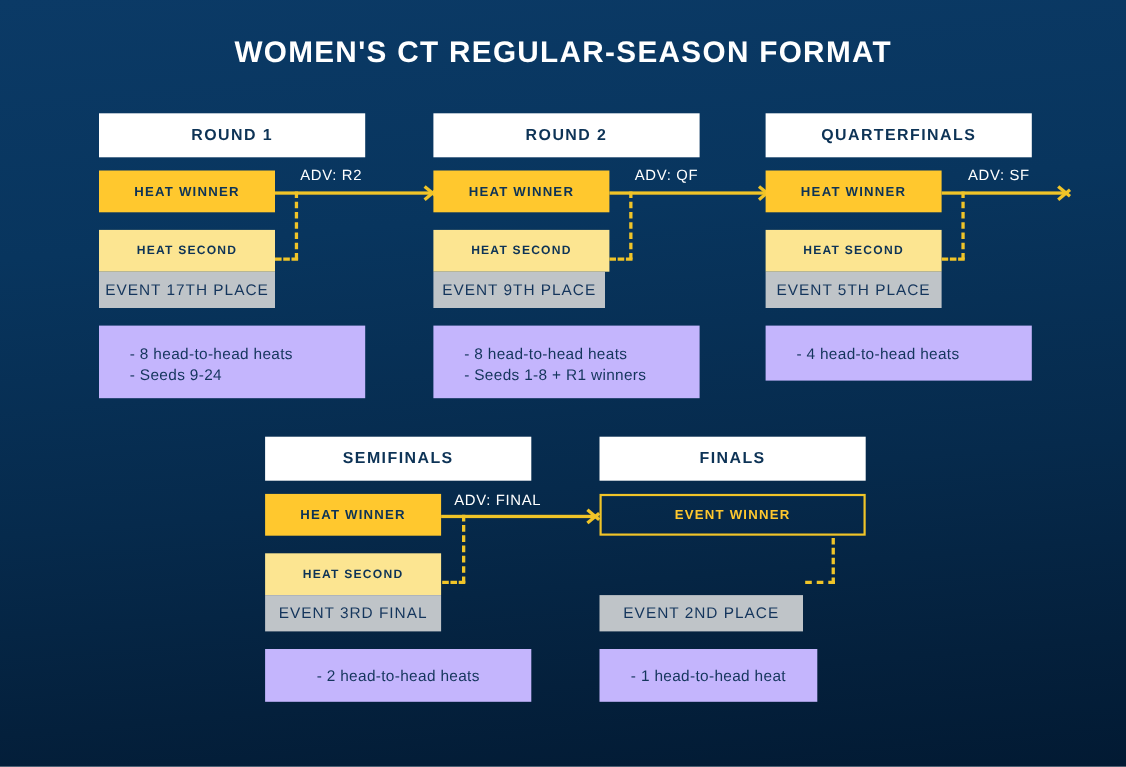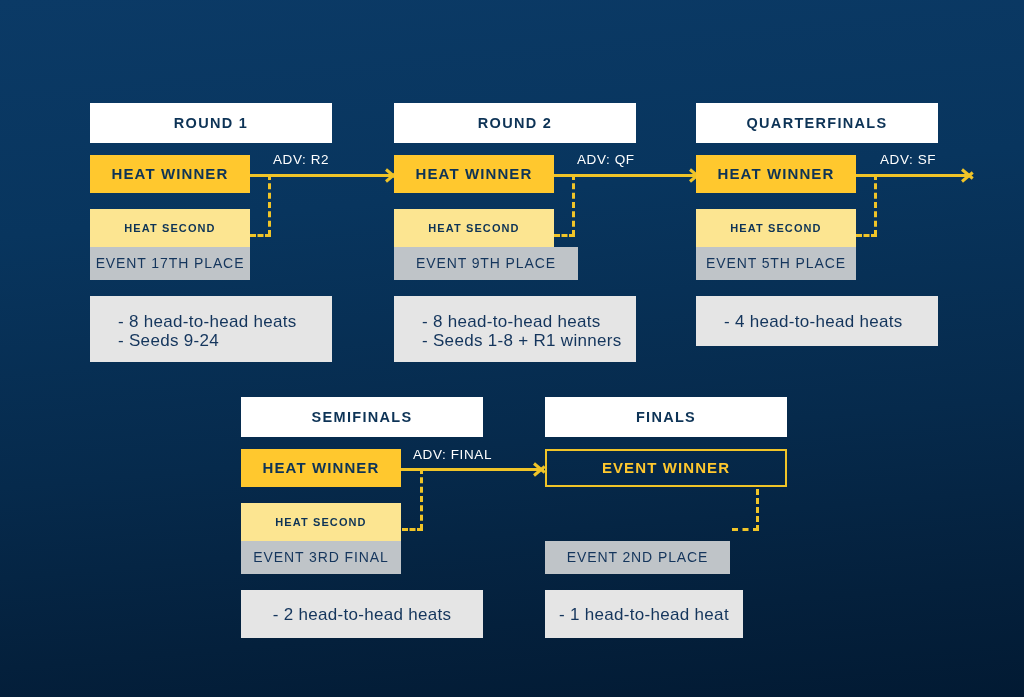--- a/index.html
+++ b/index.html
@@ -46,21 +46,21 @@
     text-align: center;
     height: 40px;
     line-height: 40px;
     width: 100%;
   }
 
   .winner-box {
     position: absolute;
     background: #ffc82e;
     color: #0d3356;
-    font-size: 15px;
+    font-size: 12px;
     font-weight: bold;
     letter-spacing: 1.1px;
     text-align: center;
     height: 38px;
     line-height: 38px;
   }
 
   .winner-box.champion {
     background: transparent;
     border: 2px solid #f0c428;
@@ -86,23 +86,23 @@
     color: #14355c;
     font-size: 14px;
     letter-spacing: 0.9px;
     text-align: center;
     height: 33px;
     line-height: 33px;
   }
 
   .notes-box {
     position: absolute;
-    background: #e5e5e5;
+    background: #c4b5fd;
     color: #14355c;
-    font-size: 17px;
+    font-size: 14px;
     letter-spacing: 0.3px;
     line-height: 19px;
     padding: 16px 0 0 28px;
     white-space: pre-line;
   }
 
   .notes-box.centered {
     padding: 0;
     text-align: left;
     display: flex;
@@ -151,41 +151,42 @@
     position: absolute;
     width: 0;
     border-left: 3px dashed #f0c428;
   }
 </style>
 </head>
 <body>
 
 <div id="board">
 
+  <div class="title">WOMEN'S CT REGULAR-SEASON FORMAT</div>
 
   <div class="stage" style="left:90px; top:103px; width:242px;">
     <div class="stage-header">ROUND 1</div>
     <div class="winner-box" style="left:0; top:52px; width:160px;">HEAT WINNER</div>
     <div class="second-box" style="left:0; top:106px; width:160px;">HEAT SECOND</div>
     <div class="place-box" style="left:0; top:144px; width:160px;">EVENT 17TH PLACE</div>
     <div class="notes-box" style="left:0; top:193px; width:242px; height:66px;">- 8 head-to-head heats
 - Seeds 9-24</div>
   </div>
 
   <div class="conn-label" style="left:273px; top:152px;">ADV: R2</div>
   <div class="solid-line" style="left:250px; top:174px; width:145px;"></div>
   <div class="arrowhead" style="left:386px; top:167px;"></div>
   <div class="dot-v" style="left:268px; top:174px; height:62px;"></div>
   <div class="dot-h" style="left:250px; top:234px; width:21px;"></div>
 
   <div class="stage" style="left:394px; top:103px; width:242px;">
     <div class="stage-header">ROUND 2</div>
     <div class="winner-box" style="left:0; top:52px; width:160px;">HEAT WINNER</div>
     <div class="second-box" style="left:0; top:106px; width:160px;">HEAT SECOND</div>
-    <div class="place-box" style="left:0; top:144px; width:184px;">EVENT 9TH PLACE</div>
+    <div class="place-box" style="left:0; top:144px; width:156px;">EVENT 9TH PLACE</div>
     <div class="notes-box" style="left:0; top:193px; width:242px; height:66px;">- 8 head-to-head heats
 - Seeds 1-8 + R1 winners</div>
   </div>
 
   <div class="conn-label" style="left:577px; top:152px;">ADV: QF</div>
   <div class="solid-line" style="left:554px; top:174px; width:145px;"></div>
   <div class="arrowhead" style="left:690px; top:167px;"></div>
   <div class="dot-v" style="left:572px; top:174px; height:62px;"></div>
   <div class="dot-h" style="left:554px; top:234px; width:21px;"></div>
 

